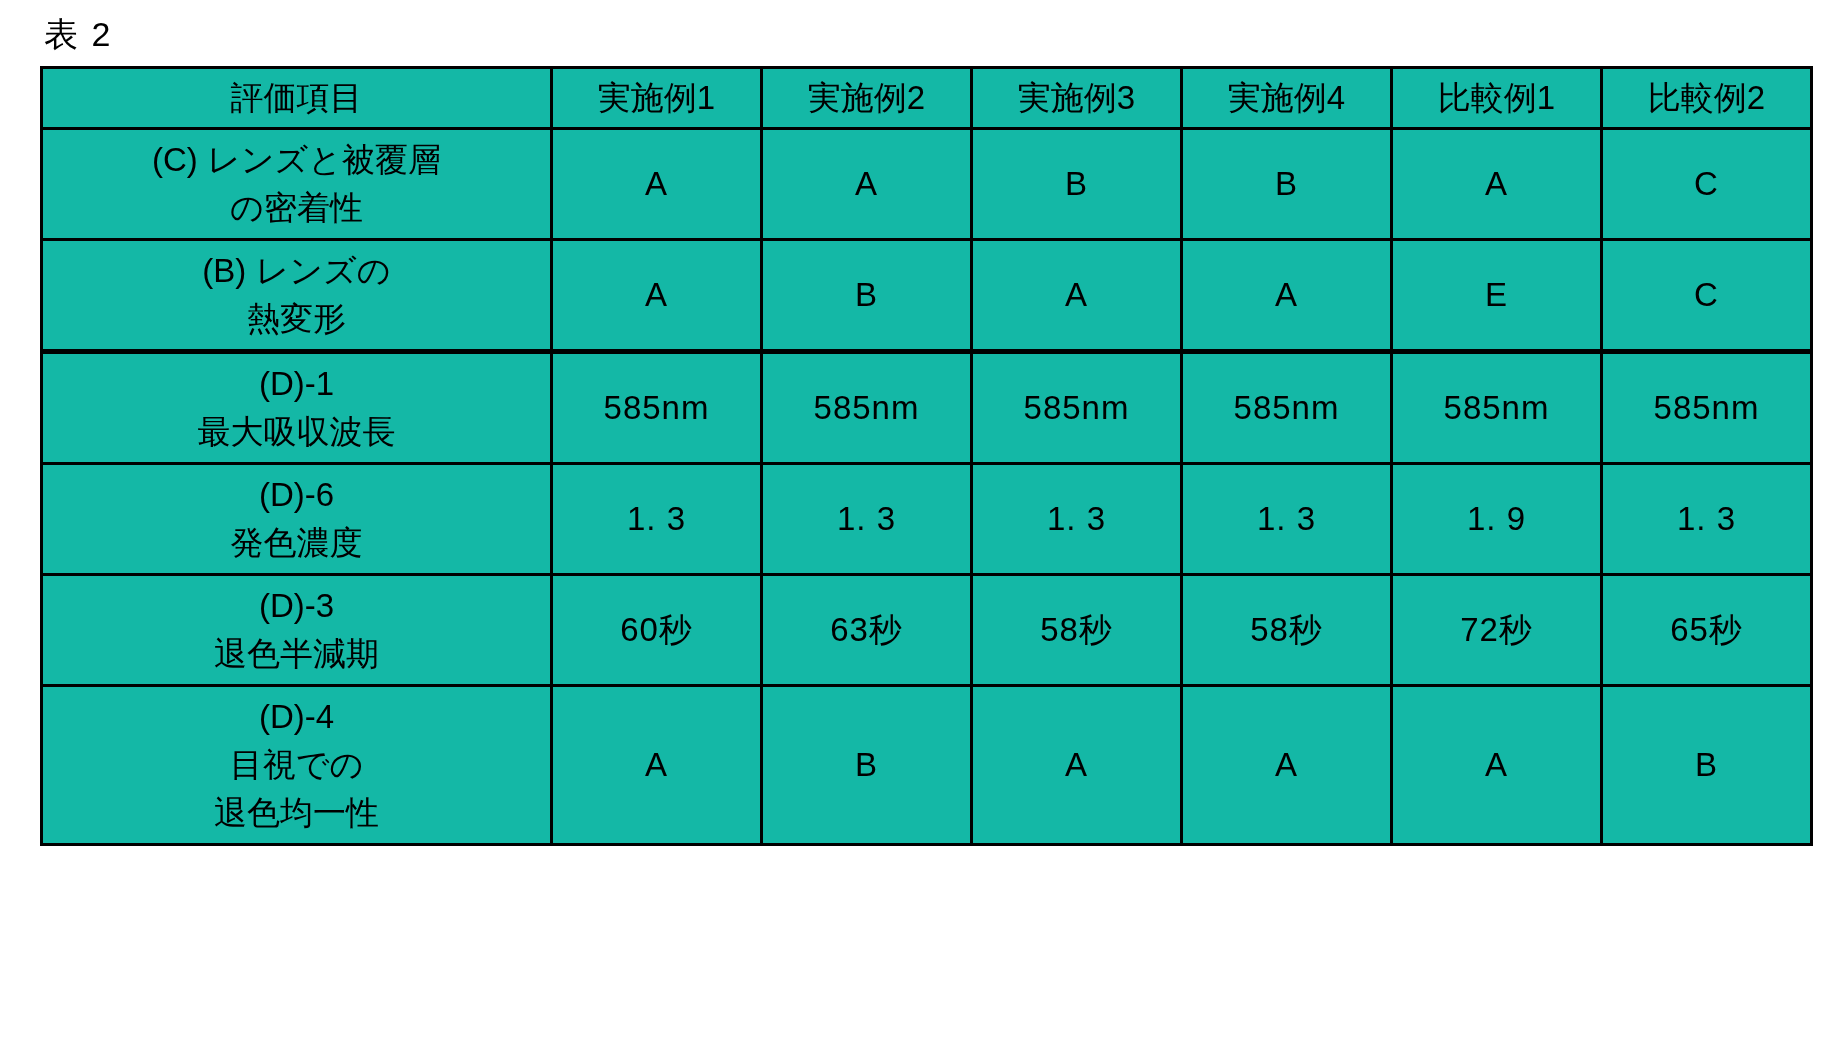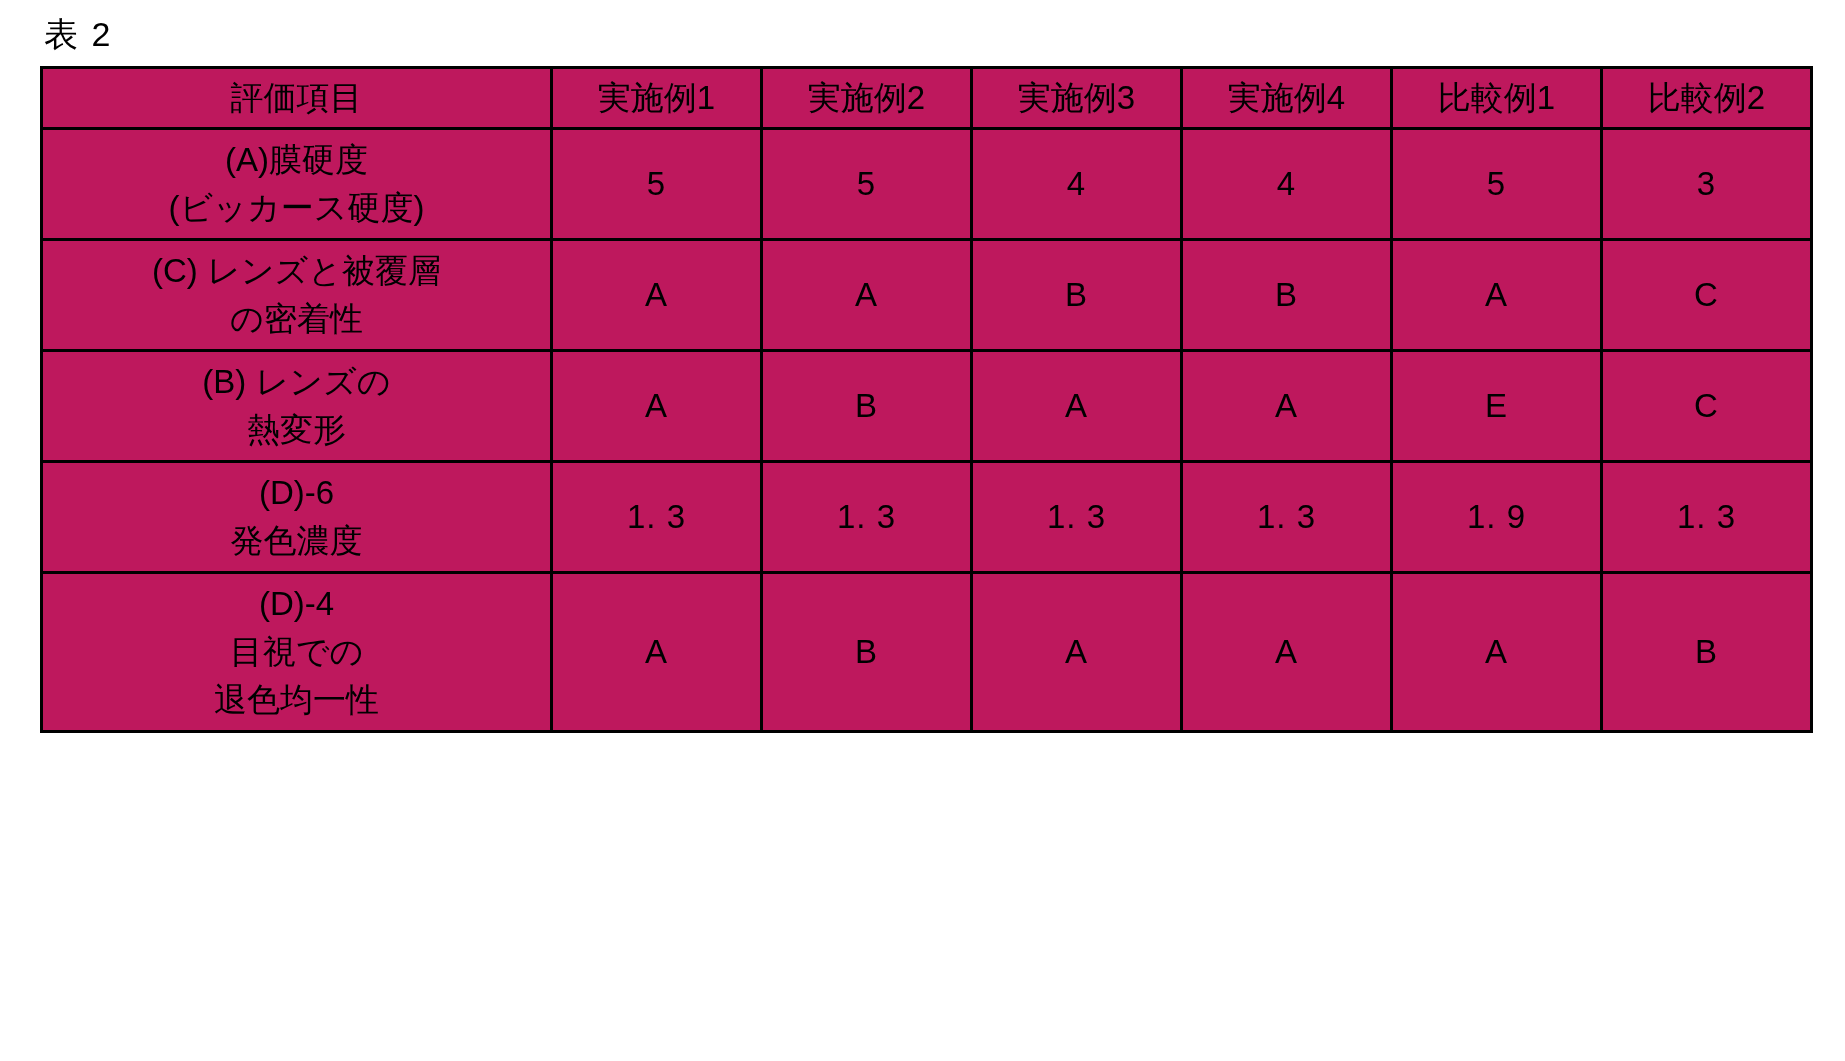--- a/index.html
+++ b/index.html
@@ -25,21 +25,21 @@
     font-size: 34px;
     line-height: 40px;
     letter-spacing: 2px;
     margin: 0 0 12px 4px;
     white-space: pre;
   }
   table.eval-table {
     border-collapse: collapse;
     width: 1770px;
     table-layout: fixed;
-    background: #be185d;
+    background: #14b8a6;
   }
   table.eval-table td,
   table.eval-table th {
     border: 3px solid #000;
     text-align: center;
     vertical-align: middle;
     font-weight: normal;
     font-size: 33px;
     line-height: 46px;
     padding: 6px 2px;
@@ -93,58 +93,68 @@
         <td>実施例1</td>
         <td>実施例2</td>
         <td>実施例3</td>
         <td>実施例4</td>
         <td>比較例1</td>
         <td>比較例2</td>
       </tr>
     </thead>
     <tbody>
       <tr class="tall">
-        <td class="rowlabel">(A)膜硬度
-(ビッカース硬度)</td>
-        <td class="datacell">5</td>
-        <td class="datacell">5</td>
-        <td class="datacell">4</td>
-        <td class="datacell">4</td>
-        <td class="datacell">5</td>
-        <td class="datacell">3</td>
-      </tr>
-      <tr class="tall">
         <td class="rowlabel">(C) レンズと被覆層
 の密着性</td>
         <td class="datacell">A</td>
         <td class="datacell">A</td>
         <td class="datacell">B</td>
         <td class="datacell">B</td>
         <td class="datacell">A</td>
         <td class="datacell">C</td>
       </tr>
       <tr class="tall">
         <td class="rowlabel">(B) レンズの
 熱変形</td>
         <td class="datacell">A</td>
         <td class="datacell">B</td>
         <td class="datacell">A</td>
         <td class="datacell">A</td>
         <td class="datacell">E</td>
         <td class="datacell">C</td>
       </tr>
+      <tr class="tall group-start">
+        <td class="rowlabel">(D)-1
+最大吸収波長</td>
+        <td class="datacell">585nm</td>
+        <td class="datacell">585nm</td>
+        <td class="datacell">585nm</td>
+        <td class="datacell">585nm</td>
+        <td class="datacell">585nm</td>
+        <td class="datacell">585nm</td>
+      </tr>
       <tr class="tall">
         <td class="rowlabel">(D)-6
 発色濃度</td>
         <td class="datacell">1. 3</td>
         <td class="datacell">1. 3</td>
         <td class="datacell">1. 3</td>
         <td class="datacell">1. 3</td>
         <td class="datacell">1. 9</td>
         <td class="datacell">1. 3</td>
+      </tr>
+      <tr class="tall">
+        <td class="rowlabel">(D)-3
+退色半減期</td>
+        <td class="datacell">60秒</td>
+        <td class="datacell">63秒</td>
+        <td class="datacell">58秒</td>
+        <td class="datacell">58秒</td>
+        <td class="datacell">72秒</td>
+        <td class="datacell">65秒</td>
       </tr>
       <tr class="tall">
         <td class="rowlabel">(D)-4
 目視での
 退色均一性</td>
         <td class="datacell">A</td>
         <td class="datacell">B</td>
         <td class="datacell">A</td>
         <td class="datacell">A</td>
         <td class="datacell">A</td>

